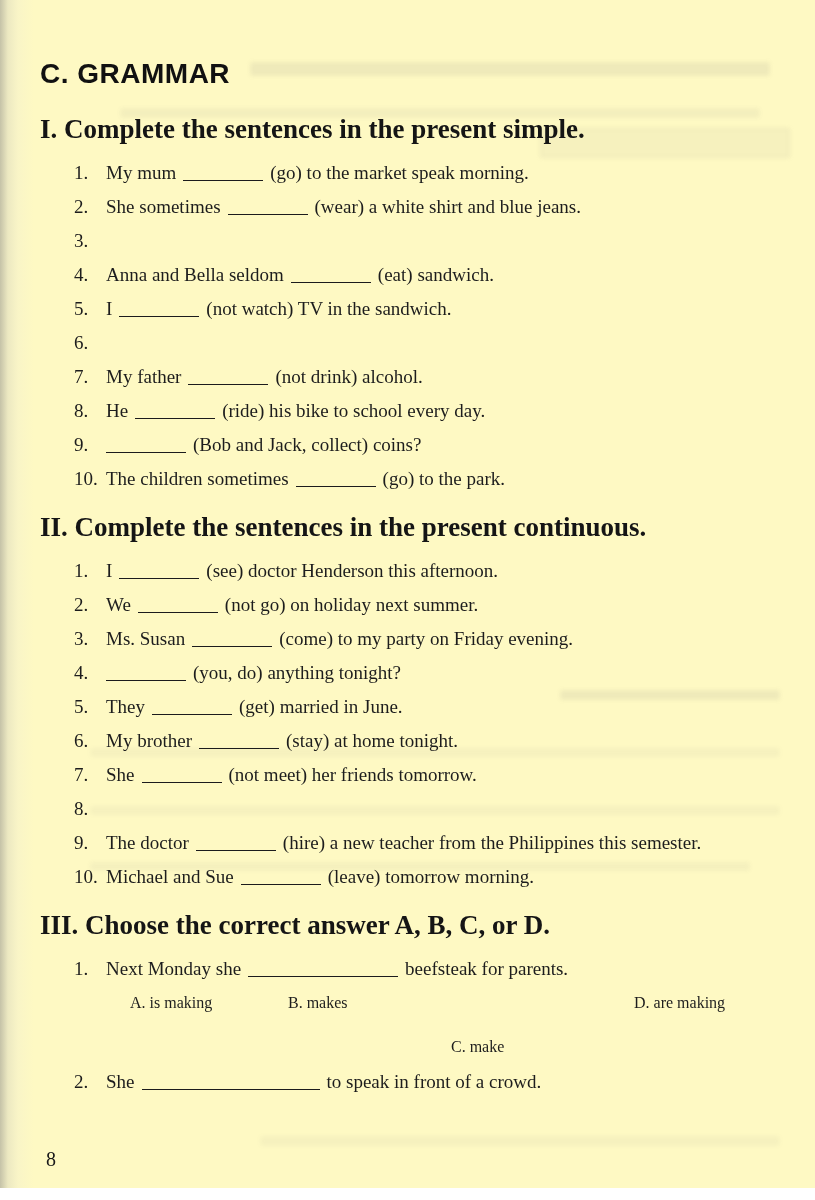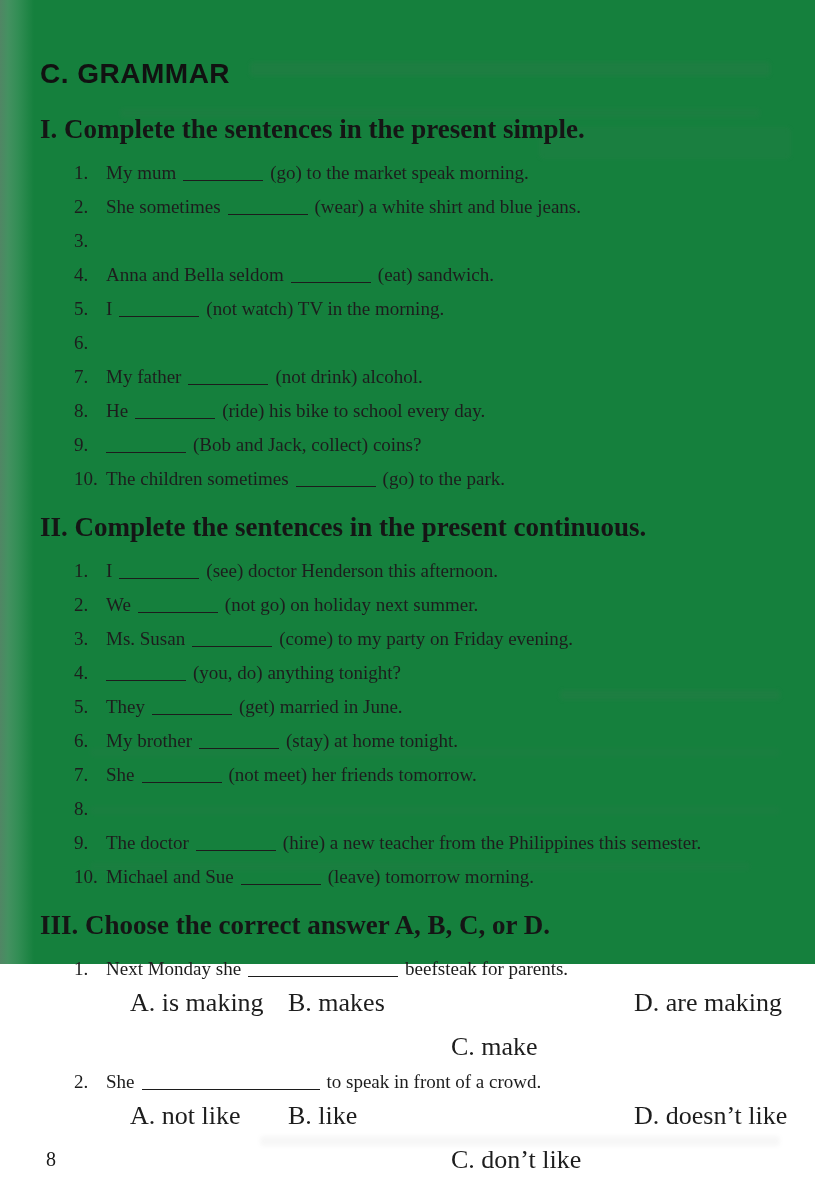--- a/index.html
+++ b/index.html
@@ -5,22 +5,22 @@
   * { box-sizing: border-box; }
   html, body { margin: 0; padding: 0; }
   body {
     width: 815px; height: 1200px;
     font-family: "Liberation Serif", serif;
     background: #ffffff;
     overflow: hidden;
   }
   .page {
     position: relative;
-    width: 815px; height: 964px;
-    background: #15803d;
+    width: 815px; height: 1188px;
+    background: #fef9c3;
     color: #1c1c1c;
   }
   
   .gutter-shadow {
     position: absolute; left: 0; top: 0; bottom: 0; width: 34px;
     background: linear-gradient(to right,
       rgba(140,140,140,0.50) 0px,
       rgba(190,190,190,0.28) 8px,
       rgba(220,220,220,0.15) 18px,
       rgba(240,240,240,0.0) 34px);
@@ -83,21 +83,21 @@
     transform: translateY(2px);
   }
   .txt > span:empty + .blank { margin-left: 0; }
   .blank-long  { width: 150px; }
   .blank-xlong { width: 178px; }
 
   .options {
     display: flex;
     margin: 0 0 0 90px;
     padding-bottom: 13px;
-    font-size: 26px;
+    font-size: 16px;
     line-height: 22px;
     color: #1d1d1d;
   }
   .opt { display: inline-block; }
   .opt-a { flex: 0 0 158px; }
   .opt-b { flex: 0 0 163px; }
   .opt-c { flex: 0 0 183px; margin-top: 44px; }
   .opt-d { flex: 1 1 auto; }
 
   .page-number {
@@ -138,21 +138,21 @@
       </div>
       <div class="item">
         <span class="num">3.</span>
       </div>
       <div class="item">
         <span class="num">4.</span>
         <span class="txt"><span>Anna and Bella seldom</span><span class="blank"></span><span>(eat) sandwich.</span></span>
       </div>
       <div class="item">
         <span class="num">5.</span>
-        <span class="txt"><span>I</span><span class="blank"></span><span>(not watch) TV in the morning.</span></span>
+        <span class="txt"><span>I</span><span class="blank"></span><span>(not watch) TV in the sandwich.</span></span>
       </div>
       <div class="item">
         <span class="num">6.</span>
       </div>
       <div class="item">
         <span class="num">7.</span>
         <span class="txt"><span>My father</span><span class="blank"></span><span>(not drink) alcohol.</span></span>
       </div>
       <div class="item">
         <span class="num">8.</span>
@@ -223,24 +223,18 @@
         <span class="opt opt-a">A. is making</span>
         <span class="opt opt-b">B. makes</span>
         <span class="opt opt-c">C. make</span>
         <span class="opt opt-d">D. are making</span>
       </div>
 
       <div class="item">
         <span class="num">2.</span>
         <span class="txt"><span>She</span><span class="blank blank-xlong"></span><span>to speak in front of a crowd.</span></span>
       </div>
-      <div class="options">
-        <span class="opt opt-a">A. not like</span>
-        <span class="opt opt-b">B. like</span>
-        <span class="opt opt-c">C. don’t like</span>
-        <span class="opt opt-d">D. doesn’t like</span>
-      </div>
     </div>
 
   </div>
 
   <div class="page-number">8</div>
 </div>
 
 </body></html>

